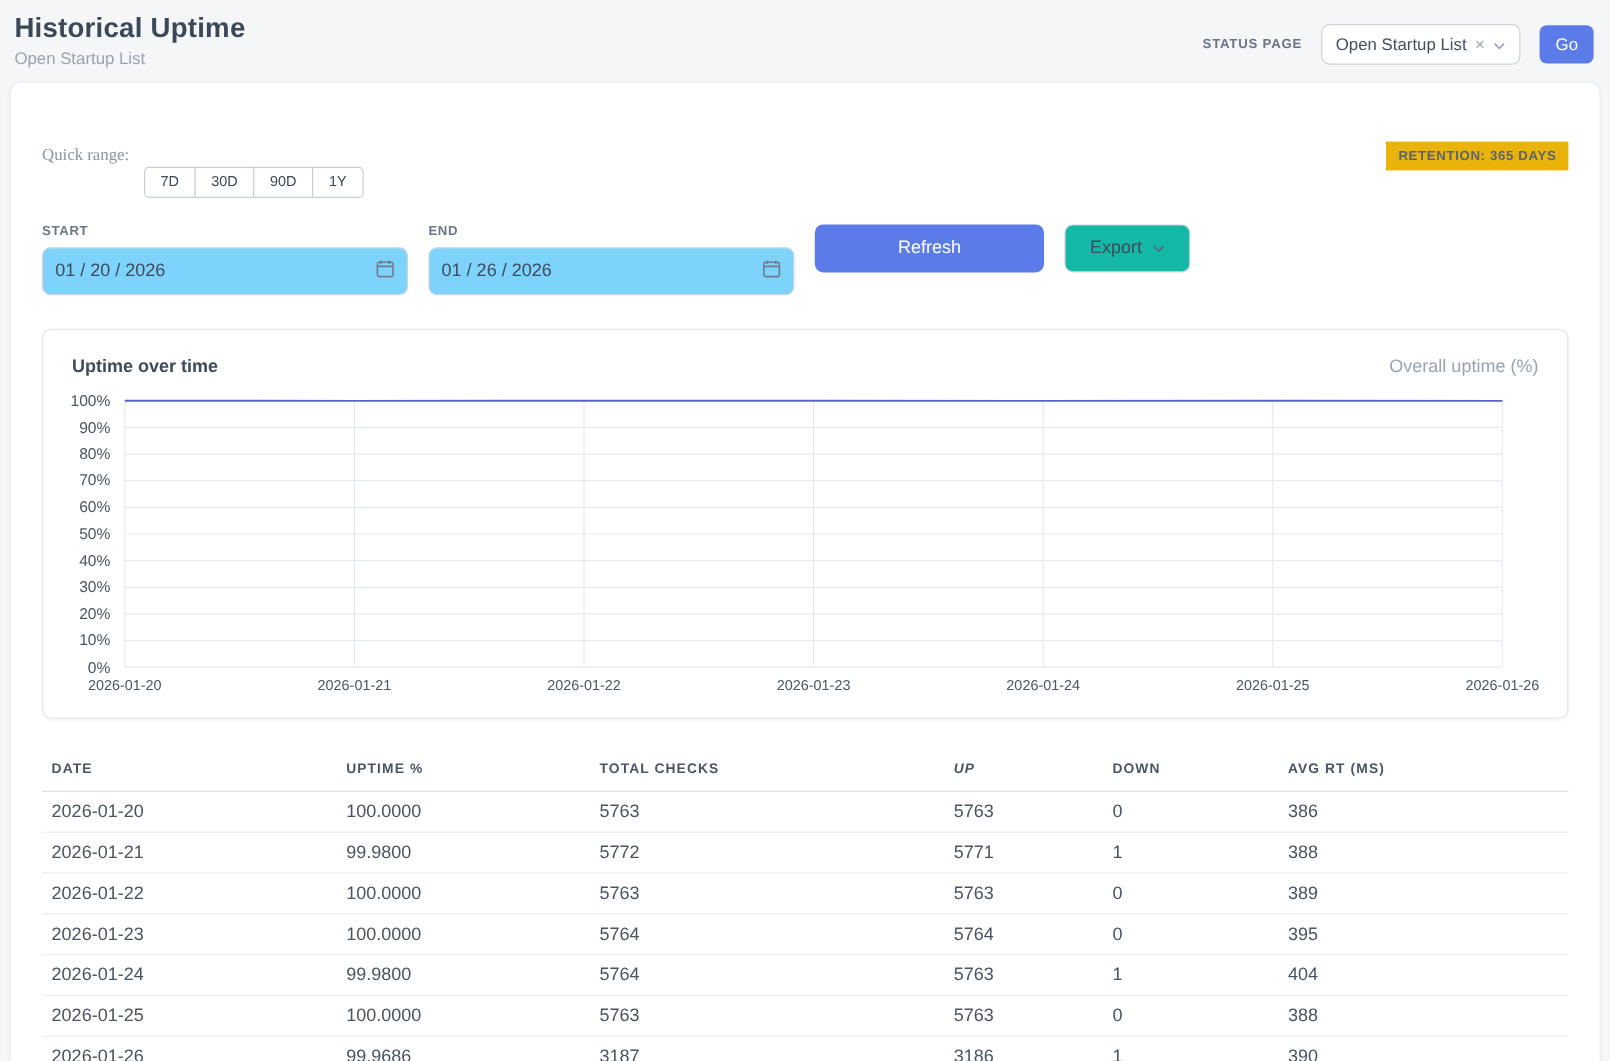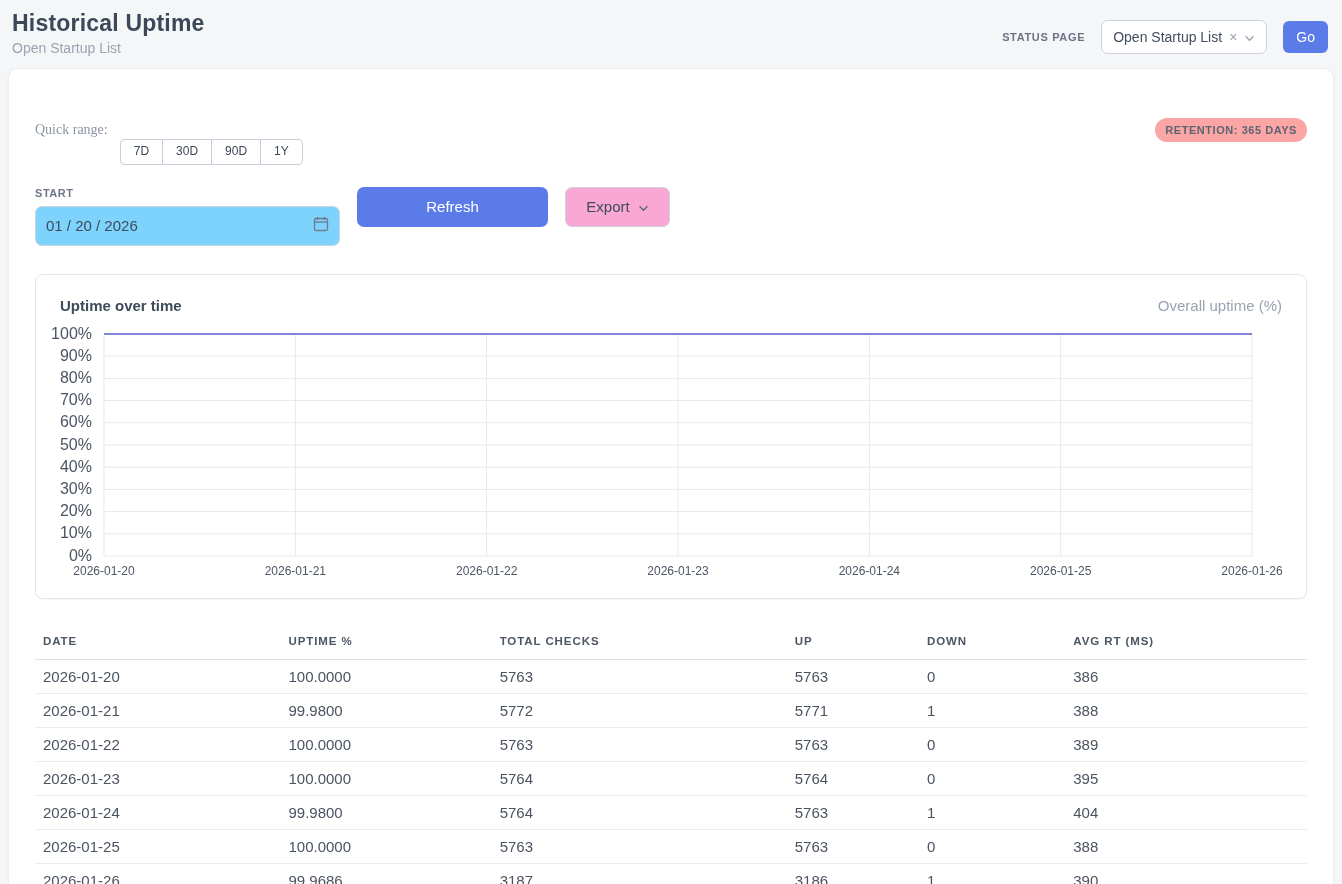--- a/index.html
+++ b/index.html
@@ -35,37 +35,37 @@
   
   .main-card{background:#fff;border:1px solid #eceef2;border-radius:10px;margin:4px 8px 8px;padding:26px;box-shadow:0 1px 3px rgba(16,24,40,.05);}
 
   .quick-row{display:flex;align-items:center;gap:12px;}
   .muted-label{font-size:14px;color:#8b94a3;font-family:Liberation Serif, serif;}
   .segmented{display:flex;margin-top:44px;}
   .segmented button{border:1px solid #c9cfd8;background:#fff;padding:4px 13px;font-size:12px;color:#3e4756;margin-left:-1px;cursor:pointer;line-height:1.3;}
   .segmented button:first-child{border-radius:4px 0 0 4px;margin-left:0;}
   .segmented button:last-child{border-radius:0 4px 4px 0;}
   .spacer{flex:1;}
-  .badge{background:#fca5a5;color:#5b6472;font-size:11px;font-weight:700;letter-spacing:.05em;padding:6px 10px;border-radius:12px;}
+  .badge{background:#eab308;color:#5b6472;font-size:11px;font-weight:700;letter-spacing:.05em;padding:6px 10px;border-radius:0;}
 
   .form-row{display:flex;align-items:flex-start;gap:17px;margin-top:22px;}
   .field{display:flex;flex-direction:column;}
   .field label{font-size:11px;font-weight:700;color:#6e7687;letter-spacing:.05em;margin-bottom:7px;}
   .input{width:305px;height:40px;border:1px solid var(--border);border-radius:7px;background:#7dd3fc;display:flex;align-items:center;justify-content:space-between;padding:0 10px;font-size:15px;color:#3f4a5a;cursor:pointer;gap:48px;}
   .btn-primary{width:191px;height:40px;background:var(--accent);color:#fff;border:none;border-radius:7px;font-size:15px;cursor:pointer;}
-  .btn-outline{width:105px;height:40px;background:#f9a8d4;border:1px solid var(--border);border-radius:7px;font-size:15px;color:#3f4a5a;display:flex;align-items:center;justify-content:center;gap:8px;cursor:pointer;}
+  .btn-outline{width:105px;height:40px;background:#14b8a6;border:1px solid var(--border);border-radius:7px;font-size:15px;color:#3f4a5a;display:flex;align-items:center;justify-content:center;gap:8px;cursor:pointer;}
 
   
   .chart-card{border:1px solid #e3e6ea;border-radius:8px;margin-top:28px;padding:22px 24px 16px;box-shadow:0 1px 2px rgba(16,24,40,.04);}
   .chart-head{display:flex;justify-content:space-between;align-items:center;}
   .chart-head h2{margin:0;font-size:15px;font-weight:700;color:#3f4a5a;}
   .chart-legend{font-size:15px;color:#9aa3b2;}
   .chart-body{display:flex;margin-top:20px;padding-right:30px;}
   .y-gutter{width:44px;position:relative;flex:none;}
-  .y-gutter span{position:absolute;right:12px;transform:translateY(-50%);font-size:16px;color:#4b5563;white-space:nowrap;}
+  .y-gutter span{position:absolute;right:12px;transform:translateY(-50%);font-size:13px;color:#4b5563;white-space:nowrap;}
   .plot{flex:1;position:relative;height:222px;}
   .plot svg{position:absolute;inset:0;width:100%;height:100%;overflow:visible;display:block;}
   .x-row{display:flex;padding-right:30px;margin-top:8px;height:18px;}
   .x-labels{flex:1;position:relative;}
   .x-labels span{position:absolute;transform:translateX(-50%);font-size:12px;color:#4b5563;white-space:nowrap;}
 
   
   table.data-table{width:100%;border-collapse:collapse;margin-top:26px;}
   .data-table th{text-align:left;font-size:11.5px;font-weight:700;letter-spacing:.08em;color:#4b5563;padding:10px 8px 12px;border-bottom:1px solid #dde1e7;}
   .data-table td{font-size:15px;color:#4a5360;padding:8px;border-bottom:1px solid var(--row-border);height:33px;}
@@ -107,20 +107,34 @@
         </div>
       <div class="spacer"></div>
       <span class="badge">RETENTION: 365 DAYS</span>
     </div>
 
     <div class="form-row">
       <div class="field">
         <label>START</label>
         <div class="input">
           <span>01 / 20 / 2026</span>
+          <span>
+            <svg width="16" height="16" viewBox="0 0 16 16" fill="none" stroke="#707a89" stroke-width="1.3">
+                <rect x="1.5" y="2.5" width="13" height="12" rx="1.5"></rect>
+                <line x1="1.5" y1="6" x2="14.5" y2="6"></line>
+                <line x1="4.5" y1="1" x2="4.5" y2="4"></line>
+                <line x1="11.5" y1="1" x2="11.5" y2="4"></line>
+              </svg>
+          </span>
+        </div>
+      </div>
+      <div class="field">
+        <label>END</label>
+        <div class="input">
+          <span>01 / 26 / 2026</span>
           <span>
             <svg width="16" height="16" viewBox="0 0 16 16" fill="none" stroke="#707a89" stroke-width="1.3">
                 <rect x="1.5" y="2.5" width="13" height="12" rx="1.5"></rect>
                 <line x1="1.5" y1="6" x2="14.5" y2="6"></line>
                 <line x1="4.5" y1="1" x2="4.5" y2="4"></line>
                 <line x1="11.5" y1="1" x2="11.5" y2="4"></line>
               </svg>
           </span>
         </div>
       </div>
@@ -191,21 +205,21 @@
           </div>
       </div>
     </section>
 
     <table class="data-table">
       <thead>
         <tr id="table-head-row">
             <th style="width: 19.3%;">DATE</th>
             <th style="width: 16.6%;">UPTIME %</th>
             <th style="width: 23.2%;">TOTAL CHECKS</th>
-            <th style="width: 10.4%;">UP</th>
+            <th style="width: 10.4%; font-style: italic;">UP</th>
             <th style="width: 11.5%;">DOWN</th>
             <th style="width: 19%;">AVG RT (MS)</th>
           </tr>
       </thead>
       <tbody id="table-body">
           <tr>
             <td>2026-01-20</td>
             <td>100.0000</td>
             <td>5763</td>
             <td>5763</td>

